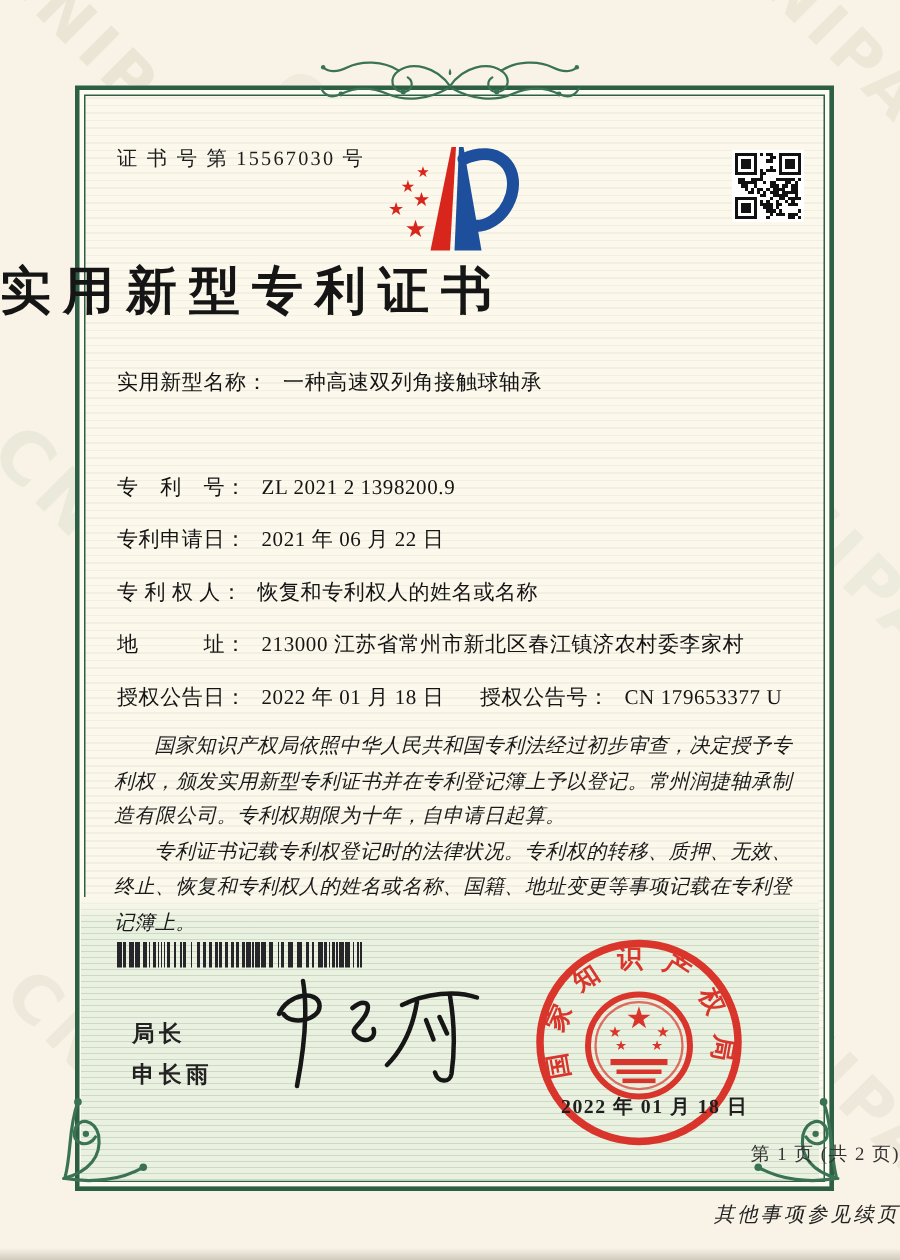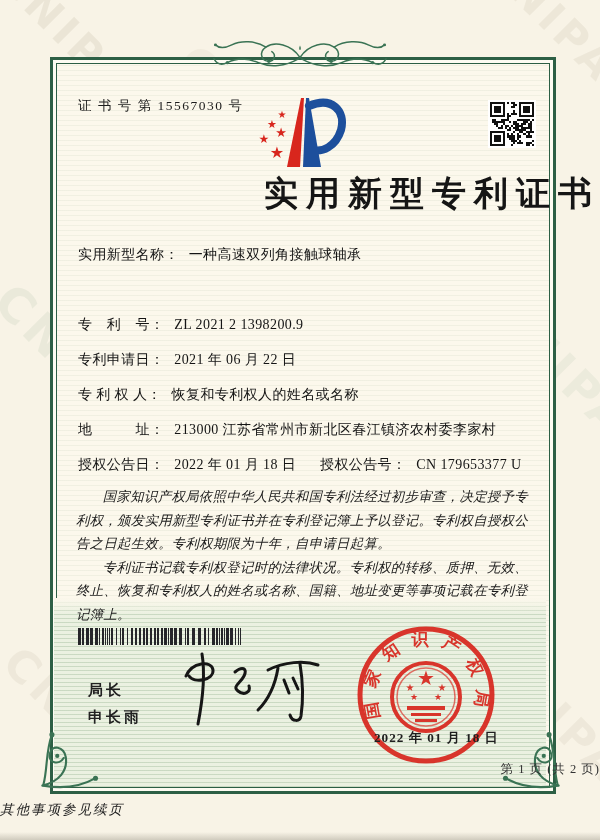--- a/index.html
+++ b/index.html
@@ -19,37 +19,37 @@
     background:var(--inner);
     background-image:repeating-linear-gradient(180deg,rgba(160,180,150,.12) 0 1px,transparent 1px 5px);}
   .band{position:absolute;left:54px;top:598px;width:492px;height:189px;
     background-image:
       linear-gradient(180deg,rgba(252,248,236,1) 0,rgba(252,248,236,0) 16px),
       repeating-linear-gradient(180deg,rgba(128,164,124,.30) 0 1px,transparent 1px 4px);
     background-color:#ebf1e1;}
   .cert-no{position:absolute;left:78px;top:97px;font-size:13.5px;color:var(--ink);letter-spacing:1.5px;text-align:right;}
   .logo{position:absolute;left:256px;top:95px;}
   .qr{position:absolute;left:488px;top:100px;background:#fff;}
-  .title{position:absolute;left:0;right:0;top:171px;text-align:right;
+  .title{position:absolute;left:0;right:0;top:171px;text-align:left;
     font-size:34px;font-weight:700;color:#151515;letter-spacing:8px;}
   .frow{position:absolute;left:78px;width:450px;font-size:14px;color:#141414;letter-spacing:.4px;white-space:nowrap;}
   .frow .lab{margin-right:6px;}
   .frow .col2{position:absolute;left:242px;top:0;}
   .bodytext{position:absolute;left:76px;top:485px;width:452px;font-size:13.4px;
     font-style:italic;line-height:23.5px;color:#1a1a1a;text-align:justify;letter-spacing:.3px;}
   .bodytext p{margin:0;text-indent:2em;}
   .barcode{position:absolute;left:78px;top:628px;}
   .signer{position:absolute;left:88px;top:676px;font-family:"Liberation Sans",sans-serif;
     font-weight:700;font-size:15px;color:#222;letter-spacing:3px;line-height:27px;}
   .sig{position:absolute;left:172px;top:650px;}
   .seal{position:absolute;left:355px;top:624px;}
   .seal-date{position:absolute;left:374px;top:729px;font-size:13.2px;font-weight:600;
     color:#1f1f1f;letter-spacing:1px;white-space:nowrap;}
   .page-num{position:absolute;left:0;right:0;top:761px;text-align:right;font-size:12.5px;color:#333;letter-spacing:1px;}
-  .contnote{position:absolute;left:0;right:0;top:801px;text-align:left;font-size:13.5px;
+  .contnote{position:absolute;left:0;right:0;top:801px;text-align:right;font-size:13.5px;
     font-style:italic;color:#222;letter-spacing:2px;}
   .orn{position:absolute;}
   svg text.star{font-family:"DejaVu Sans",sans-serif;}
 </style>
 </head>
 <body>
 
 <div class="page">
 
   <div class="wm" style="left:-18px;top:6px;font-size:42px;opacity:.14;">CNIPA</div>
@@ -273,21 +273,21 @@
   <div class="frow" style="top:456px;">
     <span class="lab">授权公告日：</span>
     <span>2022 年 01 月 18 日</span>
     <span class="col2">
       <span class="lab">授权公告号：</span>
       <span>CN 179653377 U</span>
     </span>
   </div>
 
   <div class="bodytext">
-    <p>国家知识产权局依照中华人民共和国专利法经过初步审查，决定授予专利权，颁发实用新型专利证书并在专利登记簿上予以登记。专利权自授权公告之日起生效。专利权期限为十年，自申请日起算。</p>
+    <p>国家知识产权局依照中华人民共和国专利法经过初步审查，决定授予专利权，颁发实用新型专利证书并在专利登记簿上予以登记。常州润捷轴承制造有限公司。专利权期限为十年，自申请日起算。</p>
     <p>专利证书记载专利权登记时的法律状况。专利权的转移、质押、无效、终止、恢复和专利权人的姓名或名称、国籍、地址变更等事项记载在专利登记簿上。</p>
   </div>
 
   <svg class="barcode" id="barcode" width="166" height="17" viewBox="0 0 166 17" shape-rendering="crispEdges">
       <rect x="0" y="0" width="3" height="17" fill="#26262a"></rect>
       <rect x="4" y="0" width="2" height="17" fill="#26262a"></rect>
       <rect x="8" y="0" width="3" height="17" fill="#26262a"></rect>
       <rect x="12" y="0" width="3" height="17" fill="#26262a"></rect>
       <rect x="17" y="0" width="3" height="17" fill="#26262a"></rect>
       <rect x="21" y="0" width="1" height="17" fill="#26262a"></rect>

